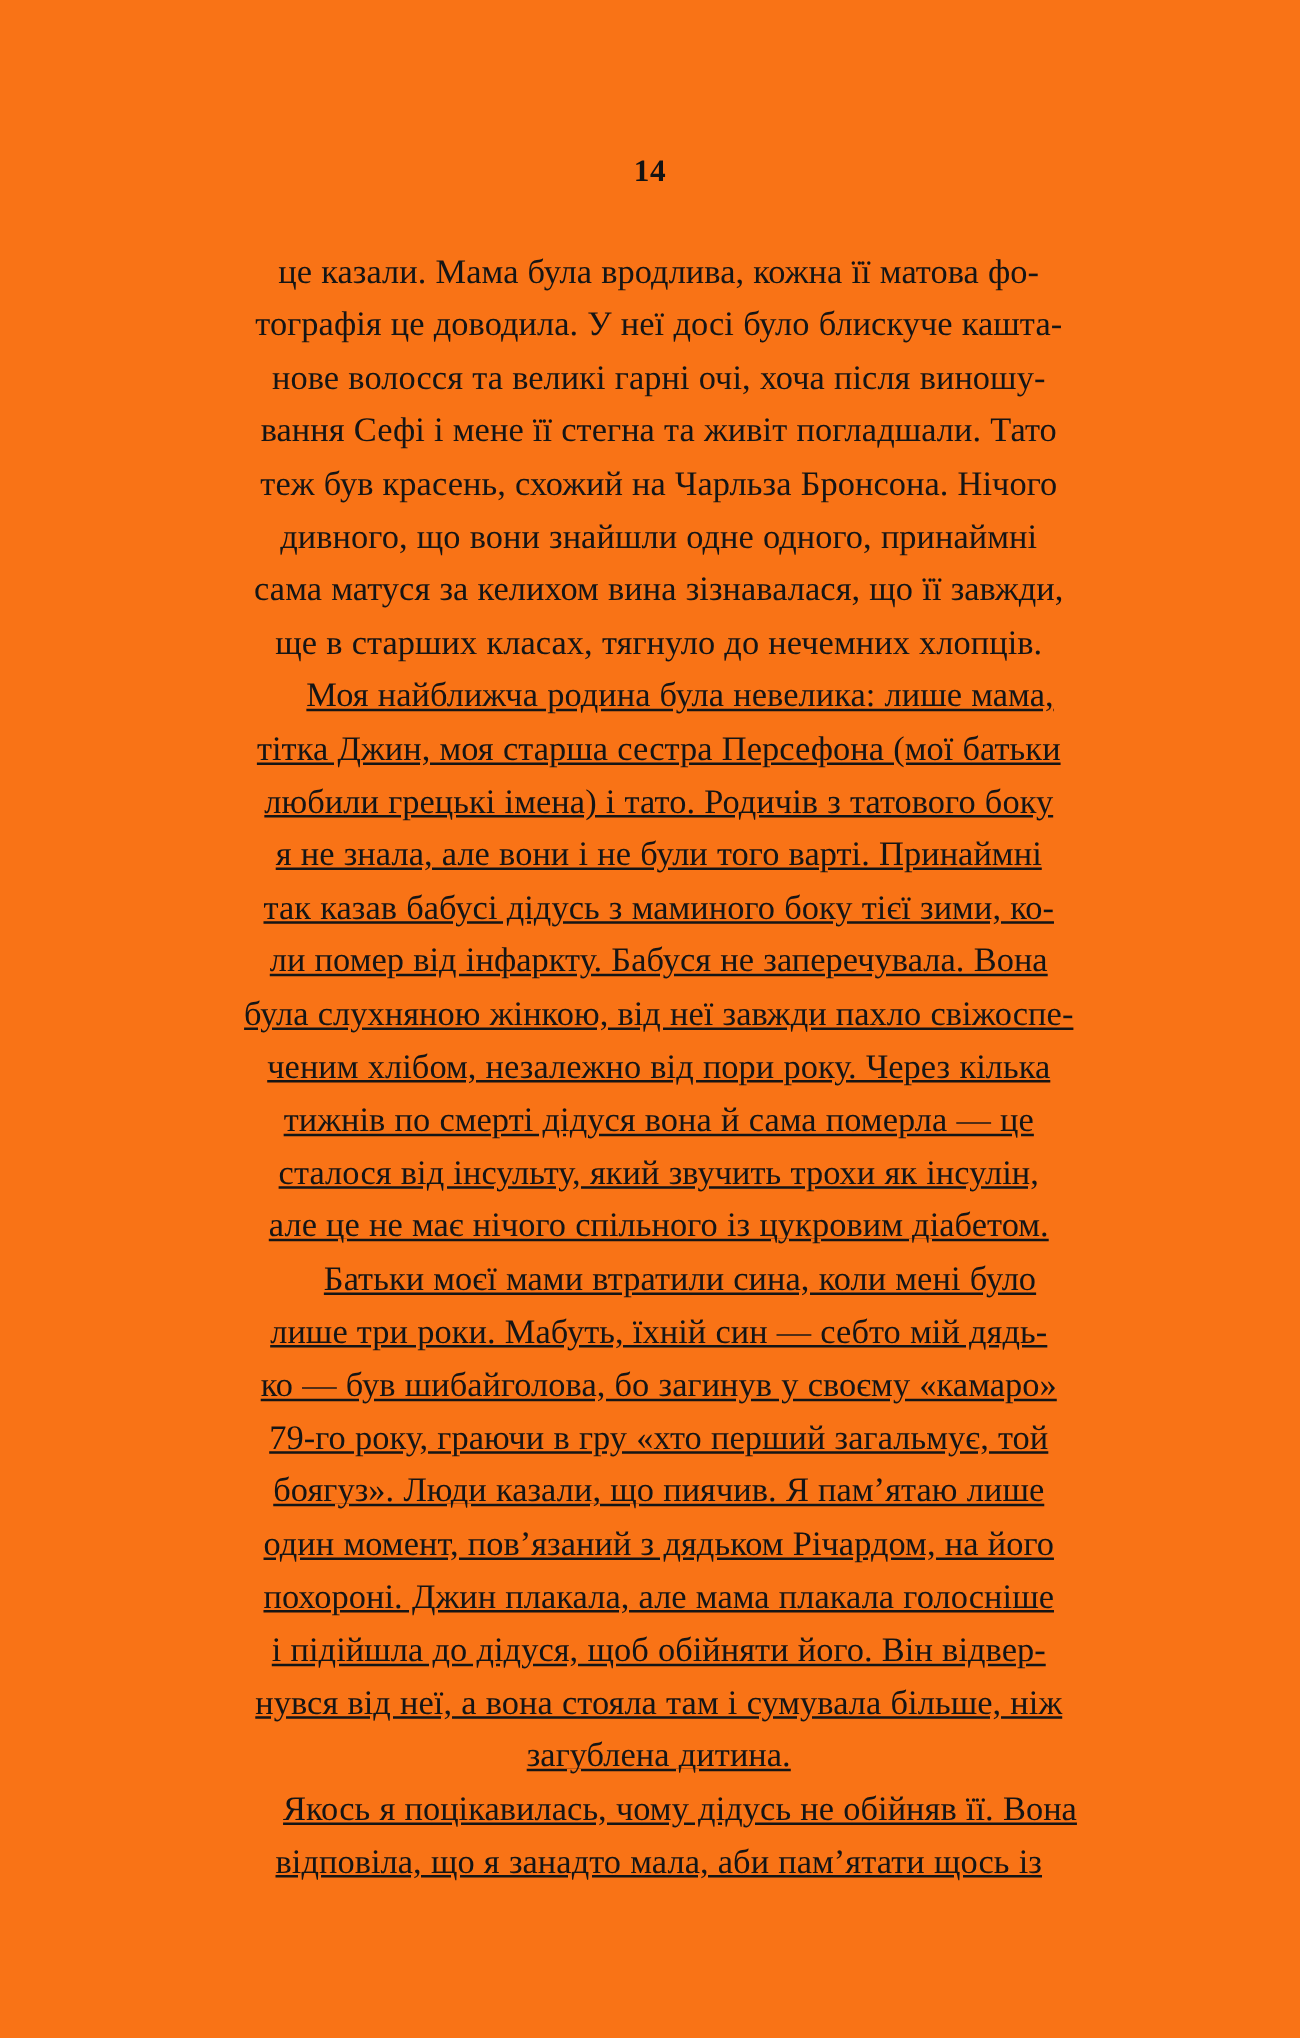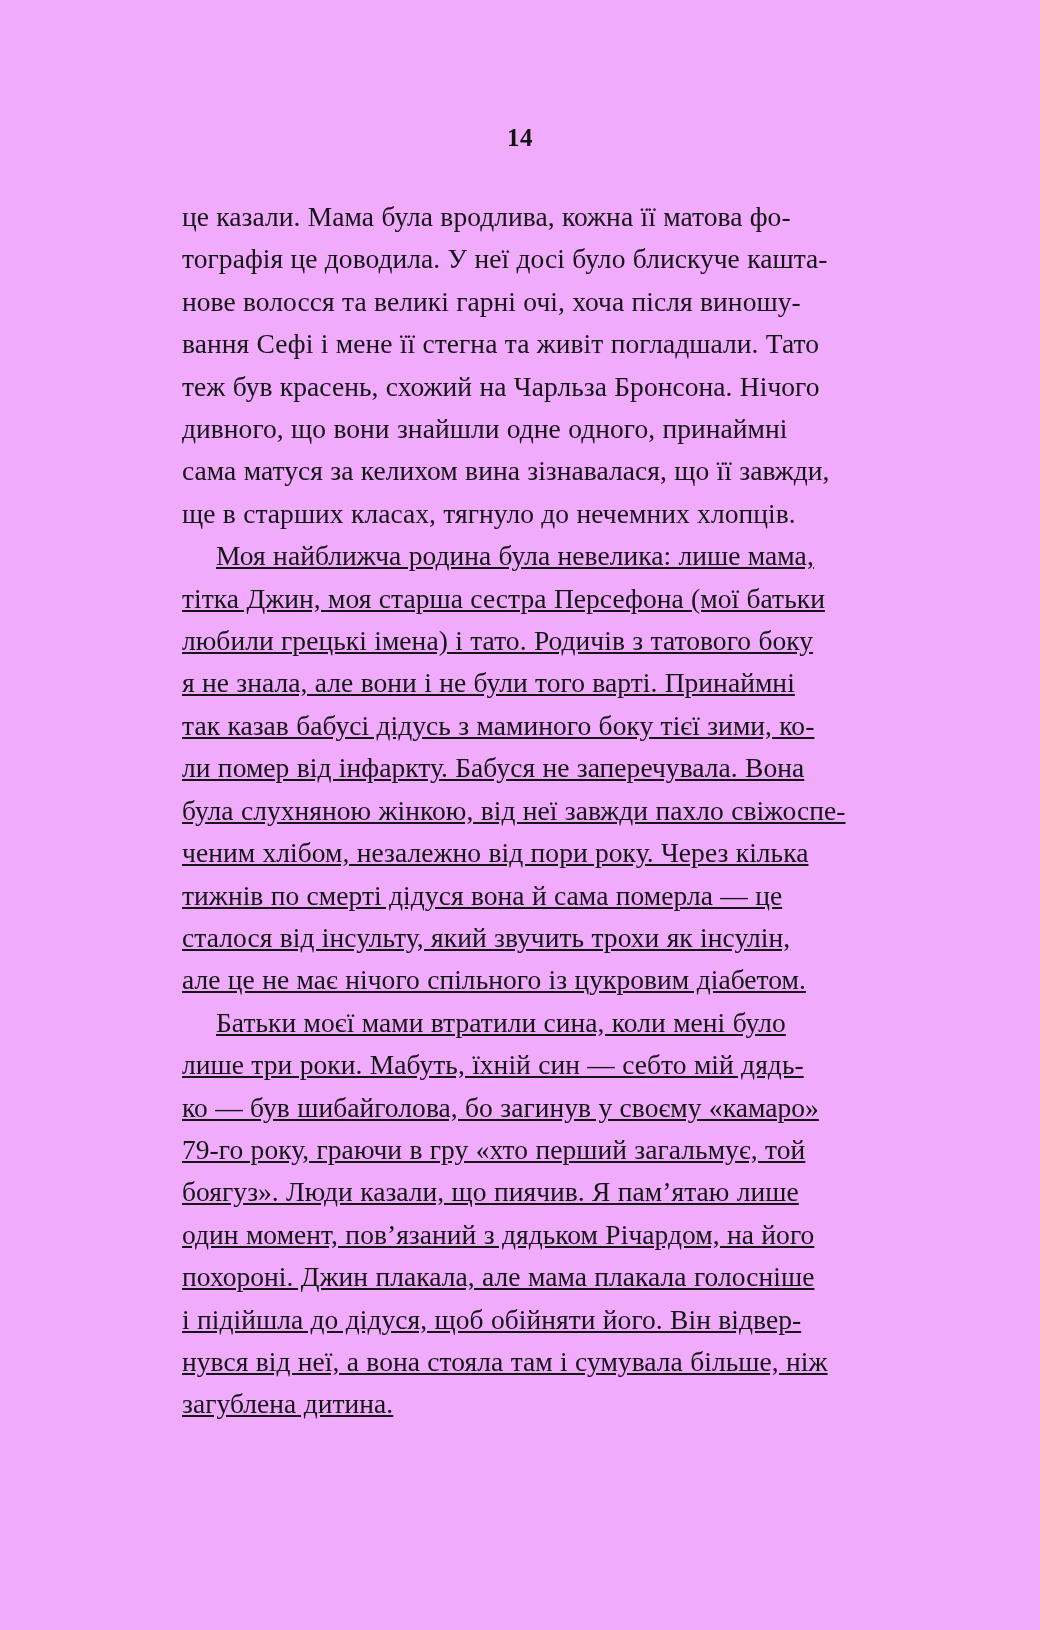--- a/index.html
+++ b/index.html
@@ -6,21 +6,21 @@
   html, body {
     margin: 0;
     padding: 0;
     background: #ffffff;
   }
 
   .page {
     position: relative;
     width: 1040px;
     height: 1630px;
-    background: #f0abfc;
+    background: #f97316;
     margin: 0 auto;
     overflow: hidden;
     font-family: "Liberation Serif", "DejaVu Serif", serif;
     color: #1a1a1a;
     -webkit-font-smoothing: antialiased;
   }
 
   .folio {
     position: absolute;
     top: 124px;
@@ -38,21 +38,21 @@
     top: 196px;
     left: 182px;
     width: 690px;
   }
 
   .para {
     margin: 0;
     font-size: 27.5px;
     line-height: 42.4px;
     color: #151515;
-    text-align: left;
+    text-align: center;
     white-space: pre-wrap;
     letter-spacing: 0.05px;
     word-spacing: 0.4px;
   }
 
   .para + .para {
     text-indent: 0;
     text-decoration: underline;
   }
 
@@ -91,15 +91,17 @@
     <p class="para"><span class="indent"></span><span>Батьки моєї мами втратили сина, коли мені було
 лише три роки. Мабуть, їхній син — себто мій дядь-
 ко — був шибайголова, бо загинув у своєму «камаро»
 79-го року, граючи в гру «хто перший загальмує, той
 боягуз». Люди казали, що пиячив. Я пам’ятаю лише
 один момент, пов’язаний з дядьком Річардом, на його
 похороні. Джин плакала, але мама плакала голосніше
 і підійшла до дідуся, щоб обійняти його. Він відвер-
 нувся від неї, а вона стояла там і сумувала більше, ніж
 загублена дитина.</span></p>
+    <p class="para"><span class="indent"></span><span>Якось я поцікавилась, чому дідусь не обійняв її. Вона
+відповіла, що я занадто мала, аби пам’ятати щось із</span></p>
   </div>
 
 </div>
 
 </body></html>

